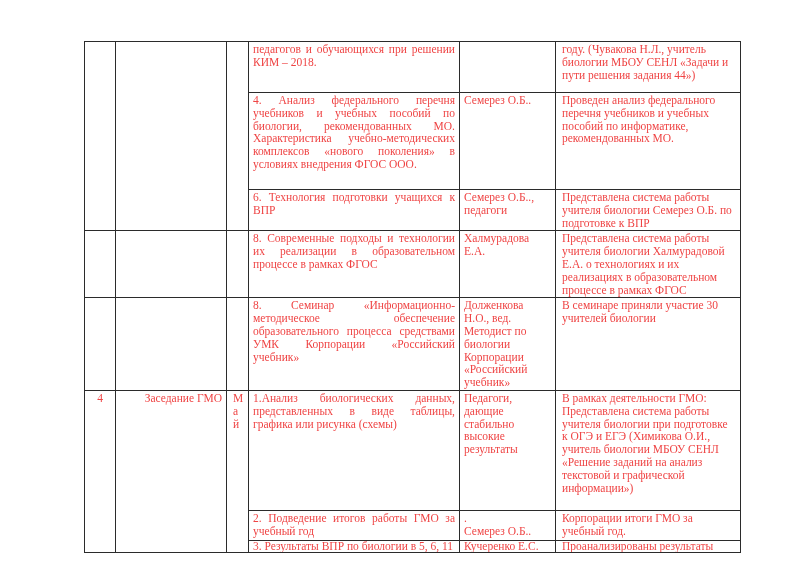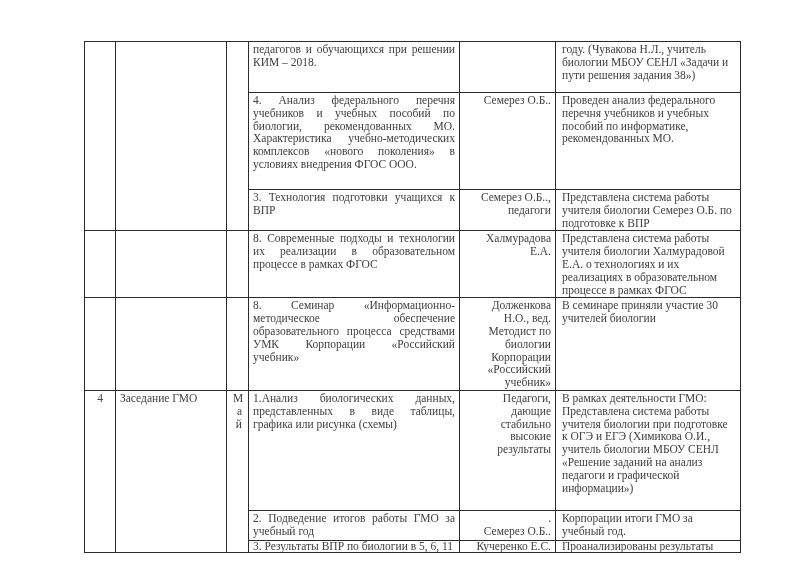--- a/index.html
+++ b/index.html
@@ -22,36 +22,36 @@
   }
   .doc-table-wrap {
     position: absolute;
     left: 84px;
     top: 41px;
   }
   table.doc {
     border-collapse: collapse;
     table-layout: fixed;
     width: 656px;
-    color: #404040;
+    color: #ef4444;
   }
   table.doc td {
     border: 1px solid #2b2b2b;
     vertical-align: top;
     padding: 1px 4px;
     font-size: 11.5px;
     line-height: 12.8px;
     overflow: hidden;
     word-wrap: break-word;
   }
   .c-num    { text-align: center; }
-  .c-name   { text-align: left; }
-  .c-month  { text-align: right; padding: 1px 6px !important; word-break: break-all; }
+  .c-name   { text-align: right; }
+  .c-month  { text-align: left; padding: 1px 6px !important; word-break: break-all; }
   .c-content{ text-align: justify; }
-  .c-resp   { text-align: right; white-space: pre-line; }
+  .c-resp   { text-align: left; white-space: pre-line; }
   .c-result { text-align: left; padding-left: 6px !important; }
   tr.r-last td {
     line-height: 11px;
     padding-top: 0 !important;
     padding-bottom: 0 !important;
   }
 </style>
 </head>
 <body>
 
@@ -67,31 +67,31 @@
         <col style="width:185px">
       </colgroup>
       <tbody>
 
         <tr style="height:51px">
           <td class="c-num" rowspan="3"></td>
           <td class="c-name" rowspan="3"></td>
           <td class="c-month" rowspan="3"></td>
           <td class="c-content">педагогов и обучающихся при решении КИМ – 2018.</td>
           <td class="c-resp"></td>
-          <td class="c-result">году. (Чувакова Н.Л., учитель биологии МБОУ СЕНЛ «Задачи и пути решения задания 38»)</td>
+          <td class="c-result">году. (Чувакова Н.Л., учитель биологии МБОУ СЕНЛ «Задачи и пути решения задания 44»)</td>
         </tr>
 
         <tr style="height:97px">
           <td class="c-content">4. Анализ федерального перечня учебников и учебных пособий по биологии, рекомендованных МО. Характеристика учебно-методических комплексов «нового поколения» в условиях внедрения ФГОС ООО.</td>
           <td class="c-resp">Семерез О.Б..</td>
           <td class="c-result">Проведен анализ федерального перечня учебников и учебных пособий по информатике, рекомендованных МО.</td>
         </tr>
 
         <tr style="height:40px">
-          <td class="c-content">3. Технология подготовки учащихся к ВПР</td>
+          <td class="c-content">6. Технология подготовки учащихся к ВПР</td>
           <td class="c-resp">Семерез О.Б..,
 педагоги</td>
           <td class="c-result">Представлена система работы учителя биологии Семерез О.Б. по подготовке к ВПР</td>
         </tr>
 
         <tr style="height:65px">
           <td class="c-num"></td>
           <td class="c-name"></td>
           <td class="c-month"></td>
           <td class="c-content">8. Современные подходы и технологии их реализации в образовательном процессе в рамках ФГОС</td>
@@ -118,21 +118,21 @@
         <tr style="height:120px">
           <td class="c-num" rowspan="3">4</td>
           <td class="c-name" rowspan="3">Заседание ГМО</td>
           <td class="c-month" rowspan="3">Май</td>
           <td class="c-content">1.Анализ биологических данных, представленных в виде таблицы, графика или рисунка (схемы)</td>
           <td class="c-resp">Педагоги,
 дающие
 стабильно
 высокие
 результаты</td>
-          <td class="c-result">В рамках деятельности ГМО: Представлена система работы учителя биологии при подготовке к ОГЭ и ЕГЭ (Химикова О.И., учитель биологии МБОУ СЕНЛ «Решение заданий на анализ педагоги и графической информации»)</td>
+          <td class="c-result">В рамках деятельности ГМО: Представлена система работы учителя биологии при подготовке к ОГЭ и ЕГЭ (Химикова О.И., учитель биологии МБОУ СЕНЛ «Решение заданий на анализ текстовой и графической информации»)</td>
         </tr>
 
         <tr style="height:30px">
           <td class="c-content">2. Подведение итогов работы ГМО за учебный год</td>
           <td class="c-resp">.
 Семерез О.Б..</td>
           <td class="c-result">Корпорации итоги ГМО за учебный год.</td>
         </tr>
 
         <tr class="r-last" style="height:12px">

